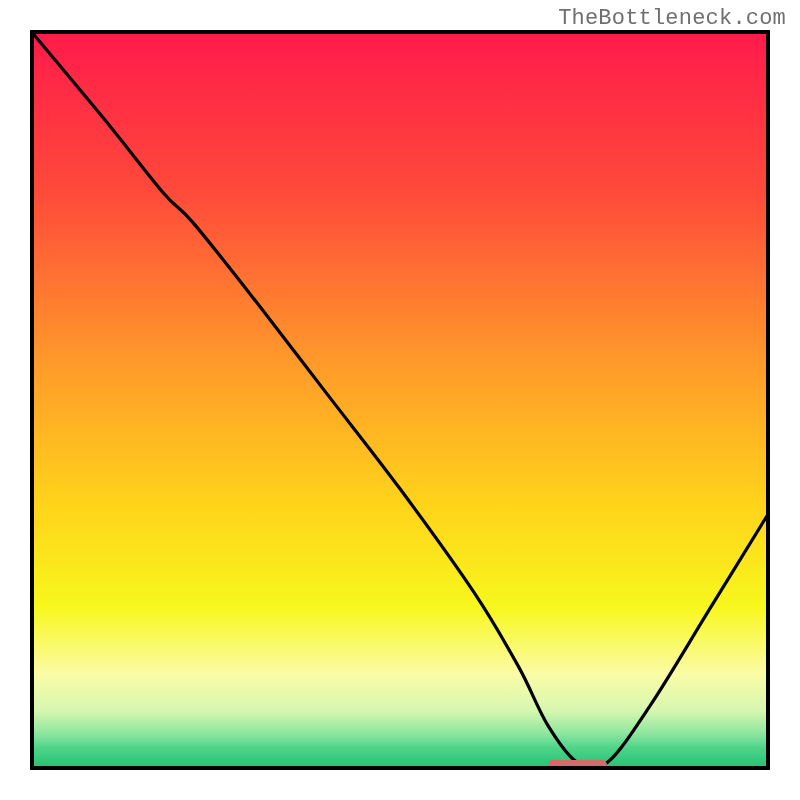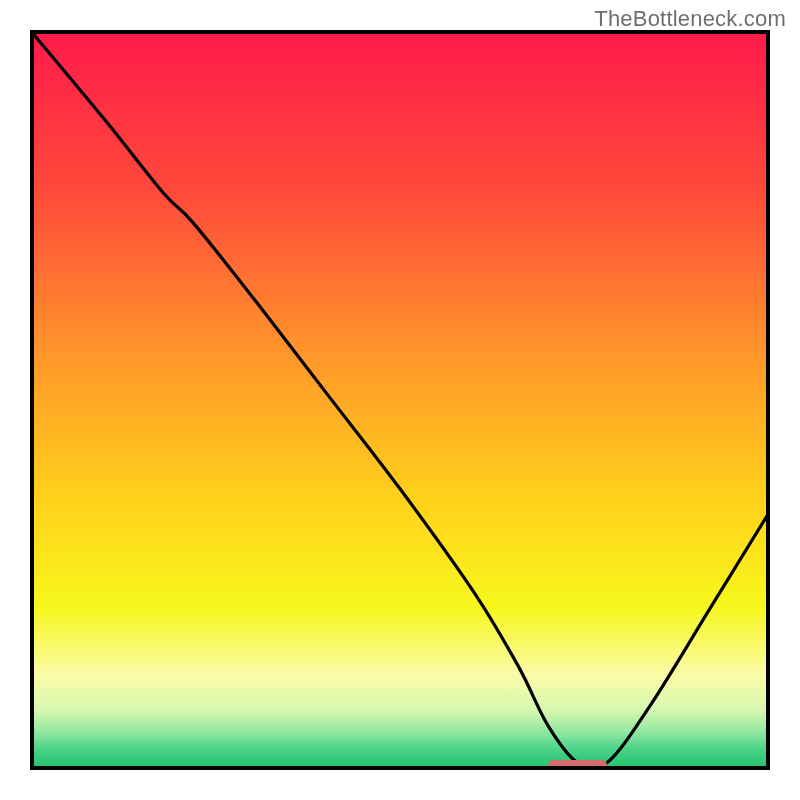--- a/index.html
+++ b/index.html
@@ -39,20 +39,21 @@
     pointer-events: none;
   }
   .watermark {
     position: absolute;
     top: 6px;
     right: 14px;
     color: #6f6f6f;
     font-size: 22px;
     letter-spacing: 0.2px;
     font-weight: 500;
+    font-family: Liberation Mono, monospace;
   }
   .minimum-marker {
     position: absolute;
     height: 10px;
     border-radius: 5px;
     background: #d46a6a;
   }
 </style>
 </head>
 <body>

